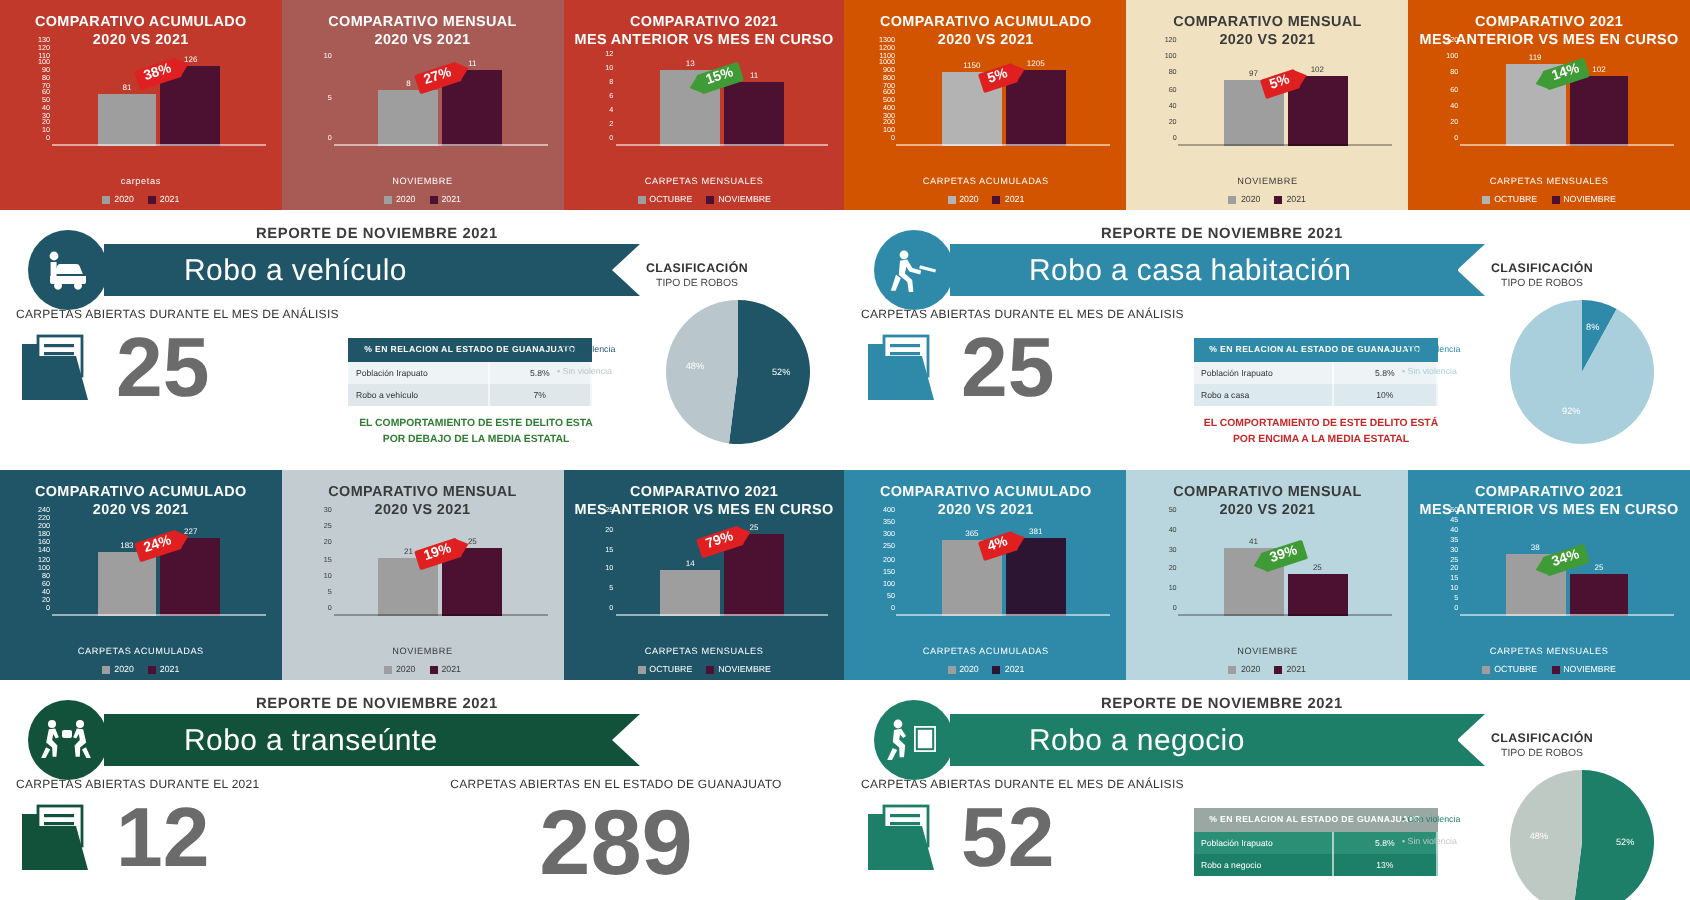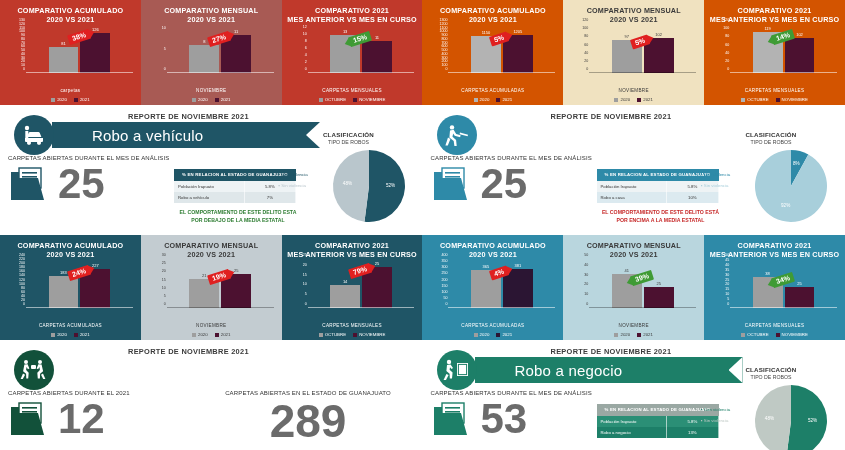--- a/index.html
+++ b/index.html
@@ -385,20 +385,23 @@
     <text x="61.55737733405066" y="39.35627522183317" class="pielbl" fill="#ffffff" text-anchor="middle">52%</text>
                 <text x="18.442622665949337" y="36.64372477816684" class="pielbl" fill="#ffffff" text-anchor="middle">48%</text>
   </svg></div>
         </div>
       </div>
     </div>
 
     <div class="half">
       <div class="hdr">
         <div class="repline">REPORTE DE  NOVIEMBRE 2021</div>
+        <div class="ribbon" id="rb-casa" style="background: rgb(46, 138, 168);">
+          <span class="ribbon-label">Robo a casa habitación</span>
+        </div>
         <div class="emblem" id="em-casa" style="background: rgb(46, 138, 168);">
           <svg width="28" height="24" viewBox="0 0 28 24">
             <circle cx="9" cy="4.4" r="2.2" fill="#fff"></circle>
             <path d="M7 7.4l3.6-.6 2.6 4.2 4.4 1.2-.5 2-5.4-1.4-1.6-2.4-.6 3.4 3.6 3.2.6 6h-2.3l-.7-5-4.3-3.6z" fill="#fff"></path>
             <path d="M5 14.4l-2.6 8h2.4l2.6-6.4z" fill="#fff"></path>
             <path d="M17 9.6l8 2.2-.4 1.5-8-2z" fill="#fff"></path>
           </svg>
         </div>
       </div>
       <div class="body">
@@ -657,20 +660,23 @@
       <span><i style="background:#9e9e9e"></i>OCTUBRE</span>
       <span><i style="background:#4c1130"></i>NOVIEMBRE</span>
     </div>
       </div>
     </div>
 
   <div class="section" style="height:102px">
     <div class="half">
       <div class="hdr">
         <div class="repline">REPORTE DE  NOVIEMBRE 2021</div>
+        <div class="ribbon" id="rb-tra" style="background: rgb(18, 81, 58);">
+          <span class="ribbon-label">Robo a transeúnte</span>
+        </div>
         <div class="emblem" id="em-tra" style="background: rgb(18, 81, 58);">
           <svg width="30" height="24" viewBox="0 0 30 24">
             <circle cx="7" cy="4" r="2" fill="#fff"></circle>
             <path d="M5.4 6.6l3.2-.4 1.8 4.4-1.5.7-1.3-2.3-.5 3 2.6 2.8-.5 5.6H7.3l-.2-4.6-3-2.6z" fill="#fff"></path>
             <path d="M4 15.6L1.6 21h2.2l2.3-4.2z" fill="#fff"></path>
             <circle cx="21" cy="4" r="2" fill="#fff"></circle>
             <path d="M22.6 6.6l-3.2-.4-1.8 4.4 1.5.7 1.3-2.3.5 3-2.6 2.8.5 5.6h2.1l.2-4.6 3-2.6z" fill="#fff"></path>
             <path d="M24 15.6L26.4 21h-2.2L22 16.8z" fill="#fff"></path>
             <rect x="12" y="7" width="5" height="4" rx="1" fill="#fff"></rect>
           </svg>
@@ -719,21 +725,21 @@
         <div class="col-count">
           <div class="caption">CARPETAS ABIERTAS DURANTE EL MES DE ANÁLISIS</div>
           <div class="countrow">
             <svg width="44" height="40" viewBox="0 0 44 40">
               <path d="M3 8h14l3 4h8v24H3z" fill="#1d7f68"></path>
               <rect x="11" y="4" width="22" height="20" fill="#fff" stroke="#1d7f68" stroke-width="1.4"></rect>
               <rect x="14" y="8" width="15" height="1.6" fill="#1d7f68"></rect>
               <rect x="14" y="12" width="15" height="1.6" fill="#1d7f68"></rect>
               <path d="M6 14h24l6 22H6z" fill="#1d7f68"></path>
             </svg>
-            <span class="bignum">53</span>
+            <span class="bignum">52</span>
           </div>
         </div>
         <div>
           <div class="tbl">
             <div class="th" id="th-neg" style="background: rgb(154, 168, 163);">% EN RELACION AL ESTADO DE GUANAJUATO</div>
             <div class="tr" style="background: rgb(43, 143, 118); color: rgb(255, 255, 255);">
               <div class="td k" style="border-right: 1px solid rgba(255, 255, 255, 0.6);">Población Irapuato</div>
               <div class="td v" style="border-right: 1px solid rgba(255, 255, 255, 0.6);">5.8%</div>
             </div>
             <div class="tr" style="background: rgb(29, 127, 104); color: rgb(255, 255, 255);">

